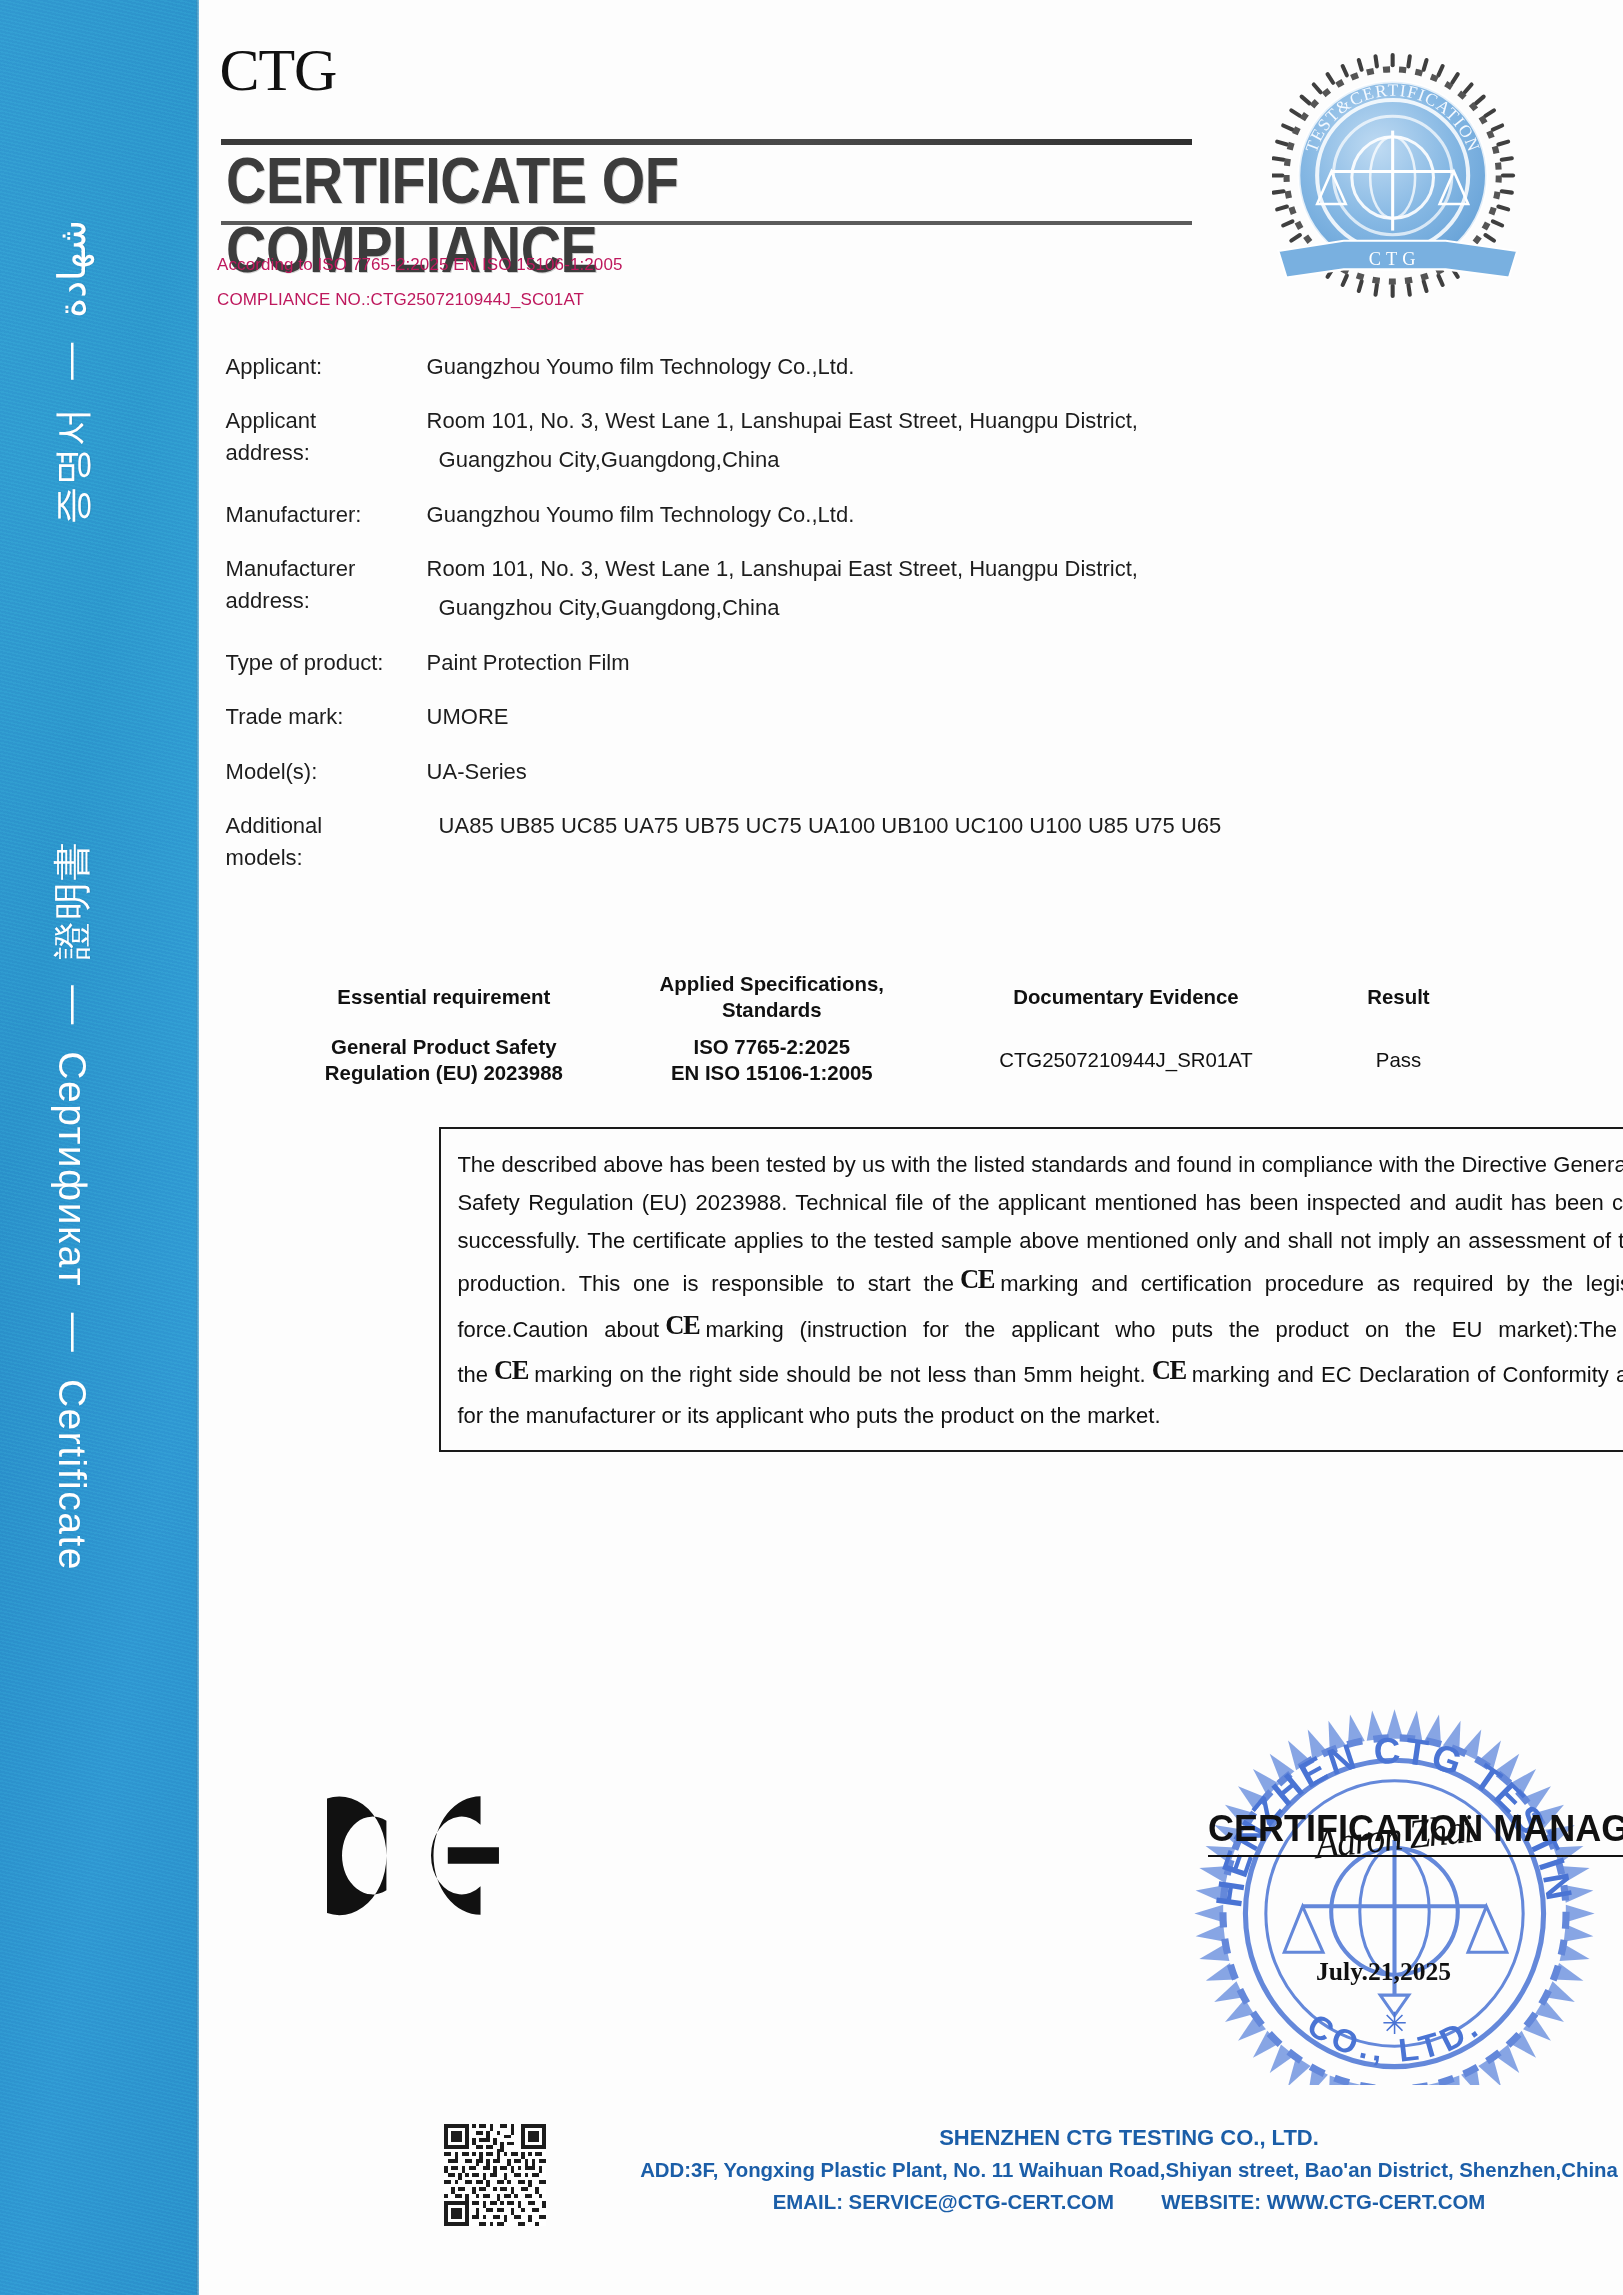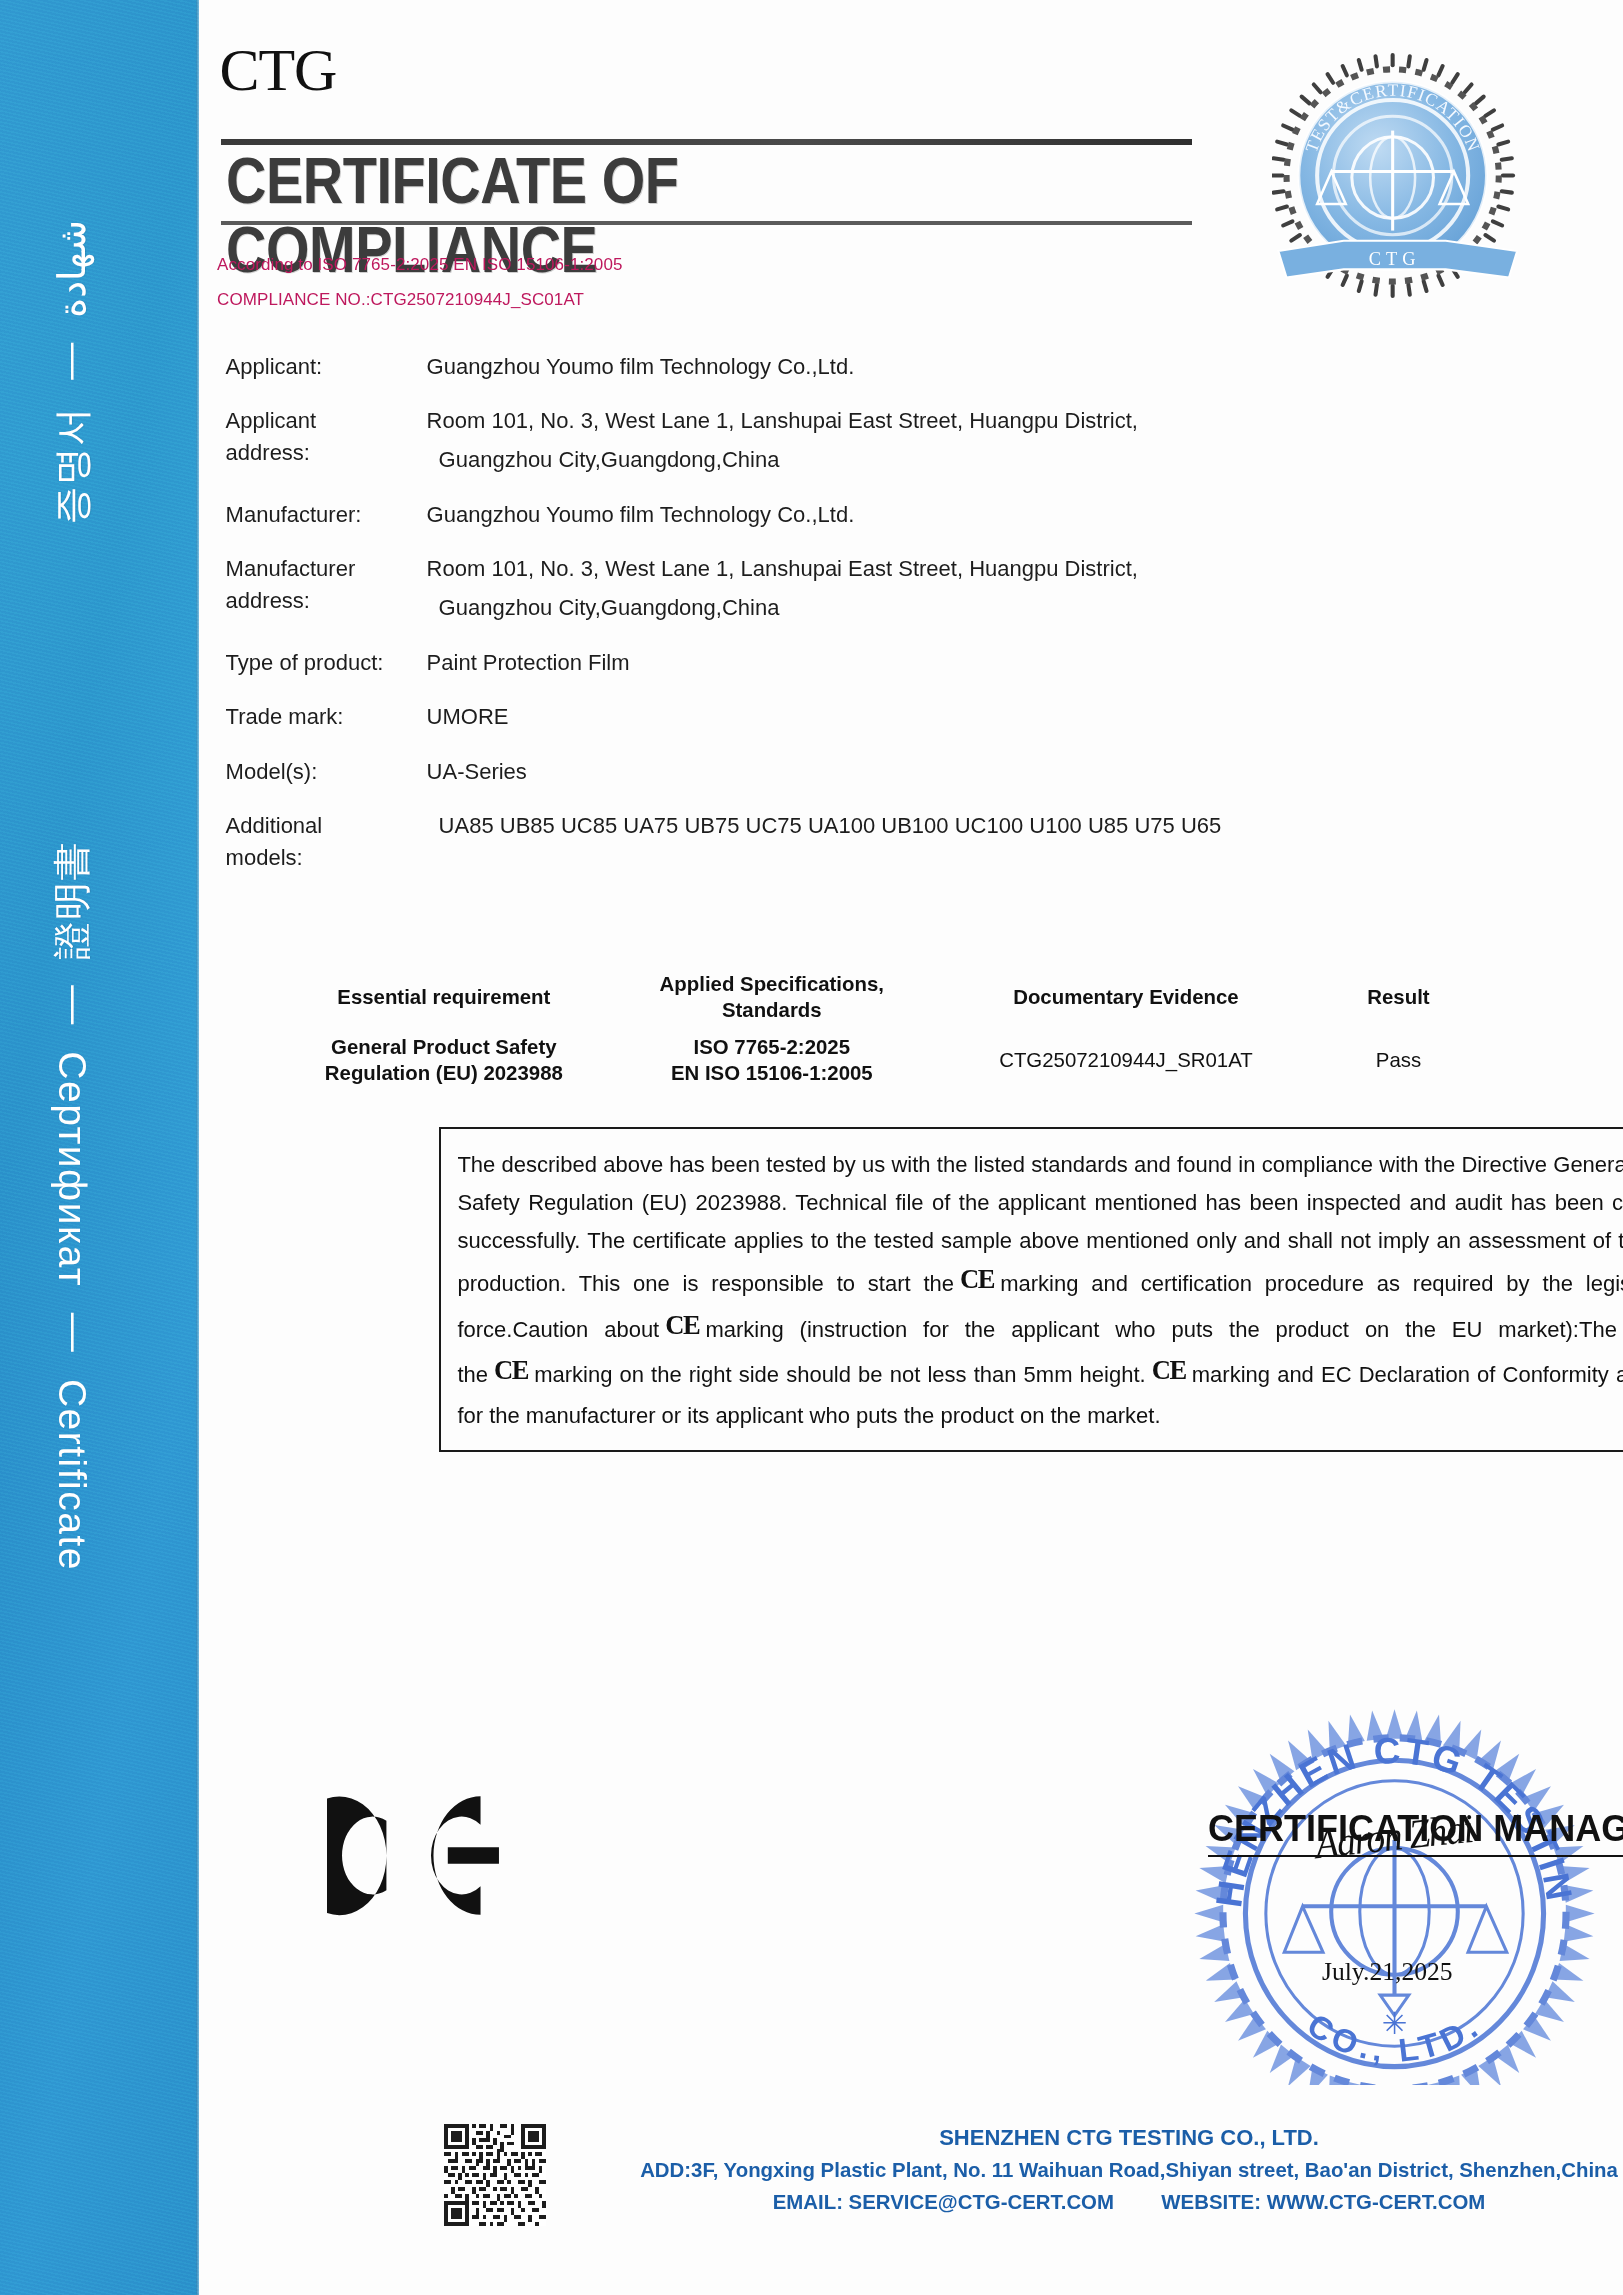--- a/index.html
+++ b/index.html
@@ -157,21 +157,21 @@
   }
   .sig-title{
     position:absolute; left:1009px; top:1808px;
     font-size:36px; font-weight:700; color:#111;
     border-bottom:2px solid #111; padding-bottom:5px;
     white-space:nowrap;
   }
   .sig-date{
     position:absolute; left:1117px; top:1957px;
     font-family:"Liberation Serif", serif;
-    font-size:25.6px; font-weight:400; color:#111; white-space:nowrap;margin-left:6px;
+    font-size:25.6px; font-weight:700; color:#111; white-space:nowrap;
   }
 
   
   .qr{ position:absolute; left:245px; top:2124px; width:102px; height:102px; }
 
   
   .footer{
     position:absolute; left:327px; top:2121px; width:1206px;
     text-align:center; color:#1b5ea8;
     font-size:20.4px; font-weight:700; line-height:1.55;

